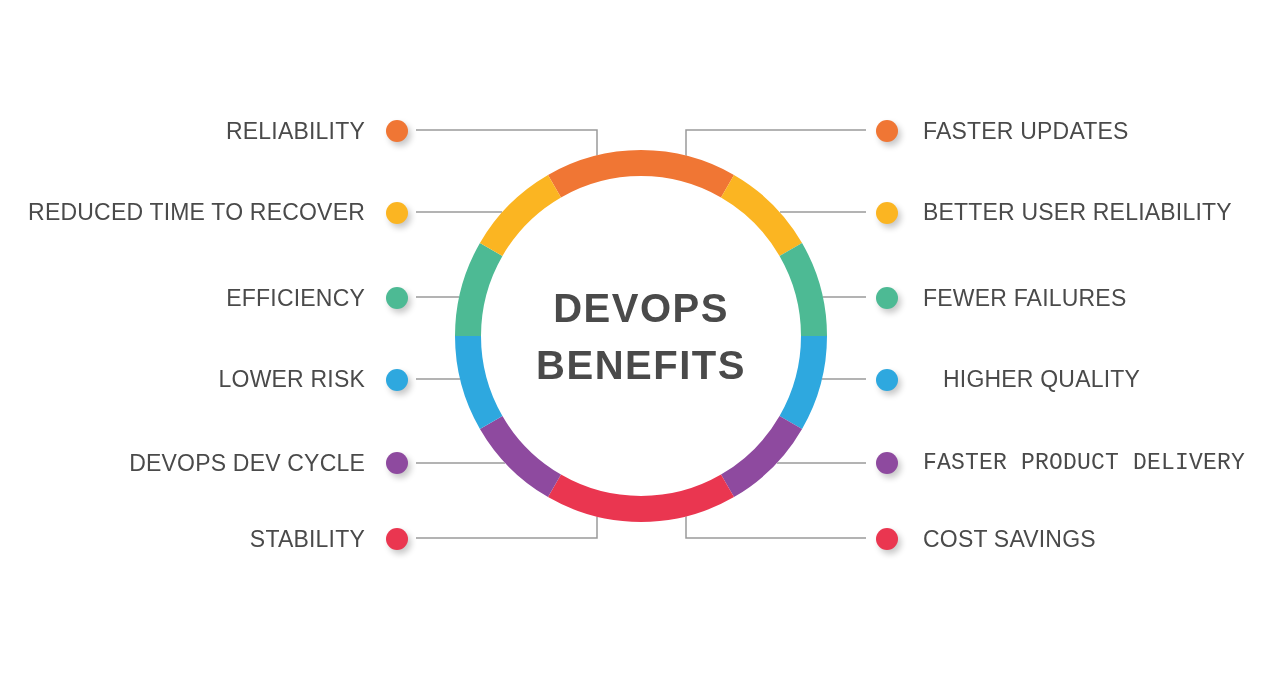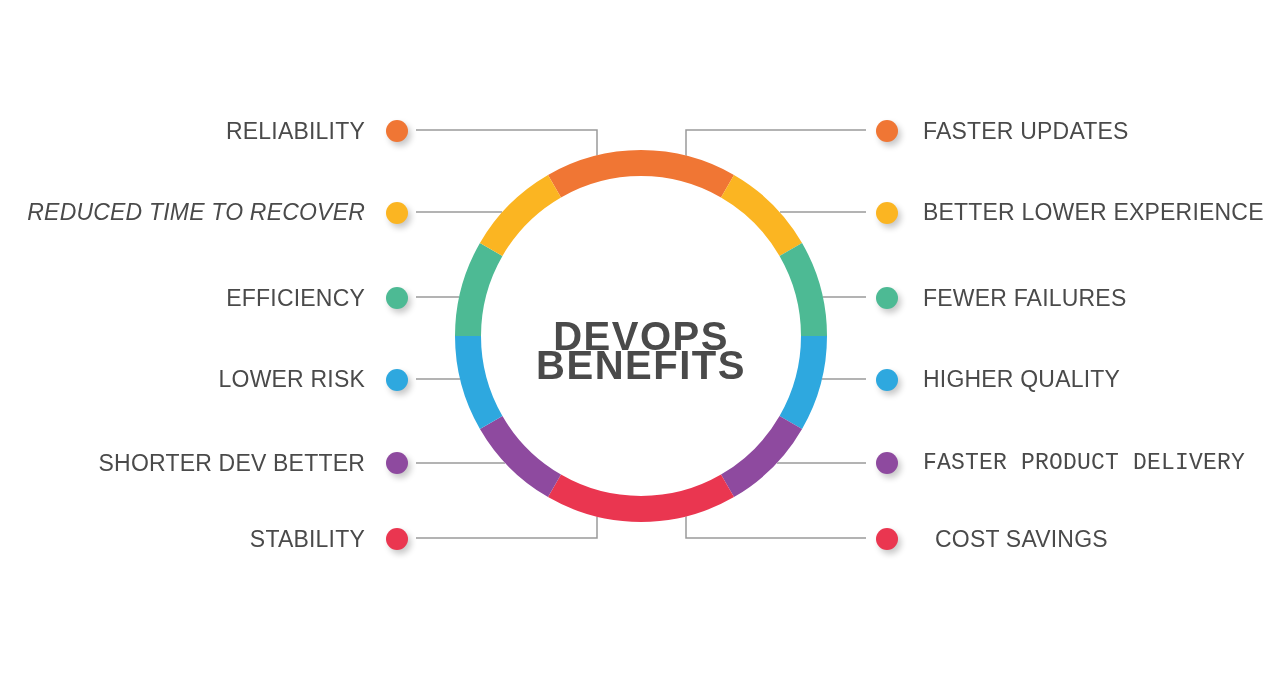--- a/index.html
+++ b/index.html
@@ -40,50 +40,50 @@
     <path stroke="#2ea8df" d="M 173,0 A 173 173 0 0 1 149.8,86.5"></path>
     <path stroke="#8e4a9f" d="M 149.8,86.5 A 173 173 0 0 1 86.5,149.8"></path>
     <path stroke="#ea3650" d="M 86.5,149.8 A 173 173 0 0 1 -86.5,149.8"></path>
     <path stroke="#8e4a9f" d="M -86.5,149.8 A 173 173 0 0 1 -149.8,86.5"></path>
     <path stroke="#2ea8df" d="M -149.8,86.5 A 173 173 0 0 1 -173,0"></path>
     <path stroke="#4dba94" d="M -173,0 A 173 173 0 0 1 -149.8,-86.5"></path>
     <path stroke="#fbb522" d="M -149.8,-86.5 A 173 173 0 0 1 -86.5,-149.8"></path>
   </g>
 </svg>
 
-<div class="center-title" style="top:284px;margin-top:28px;">DEVOPS</div>
+<div class="center-title" style="top:284px;">DEVOPS</div>
 <div class="center-title" style="top:341px;">BENEFITS</div>
 
 <div class="label left" style="top:117px;">RELIABILITY</div>
 <div class="dot" style="left:386px; top:120px; background:#f07634;"></div>
 
-<div class="label left" style="top:198px;font-style:italic;">REDUCED TIME TO RECOVER</div>
+<div class="label left" style="top:198px;">REDUCED TIME TO RECOVER</div>
 <div class="dot" style="left:386px; top:202px; background:#fbb522;"></div>
 
 <div class="label left" style="top:284px;">EFFICIENCY</div>
 <div class="dot" style="left:386px; top:287px; background:#4dba94;"></div>
 
 <div class="label left" style="top:365px;margin-left:34px;">LOWER RISK</div>
 <div class="dot" style="left:386px; top:369px; background:#2ea8df;"></div>
 
-<div class="label left" style="top:449px;">SHORTER DEV BETTER</div>
+<div class="label left" style="top:449px;">DEVOPS DEV CYCLE</div>
 <div class="dot" style="left:386px; top:452px; background:#8e4a9f;"></div>
 
 <div class="label left" style="top:525px;margin-left:21px;">STABILITY</div>
 <div class="dot" style="left:386px; top:528px; background:#ea3650;"></div>
 
 <div class="dot" style="left:876px; top:120px; background:#f07634;"></div>
 <div class="label right" style="top:117px;text-align:right;">FASTER UPDATES</div>
 
 <div class="dot" style="left:876px; top:202px; background:#fbb522;"></div>
-<div class="label right" style="top:198px;">BETTER LOWER EXPERIENCE</div>
+<div class="label right" style="top:198px;">BETTER USER RELIABILITY</div>
 
 <div class="dot" style="left:876px; top:287px; background:#4dba94;"></div>
 <div class="label right" style="top:284px;">FEWER FAILURES</div>
 
 <div class="dot" style="left:876px; top:369px; background:#2ea8df;"></div>
-<div class="label right" style="top:365px;">HIGHER QUALITY</div>
+<div class="label right" style="top:365px;margin-left:20px;">HIGHER QUALITY</div>
 
 <div class="dot" style="left:876px; top:452px; background:#8e4a9f;"></div>
 <div class="label right" style="top:449px;font-family:Liberation Mono, monospace;">FASTER PRODUCT DELIVERY</div>
 
 <div class="dot" style="left:876px; top:528px; background:#ea3650;"></div>
-<div class="label right" style="top:525px;margin-left:12px;">COST SAVINGS</div>
+<div class="label right" style="top:525px;">COST SAVINGS</div>
 
 </body></html>

